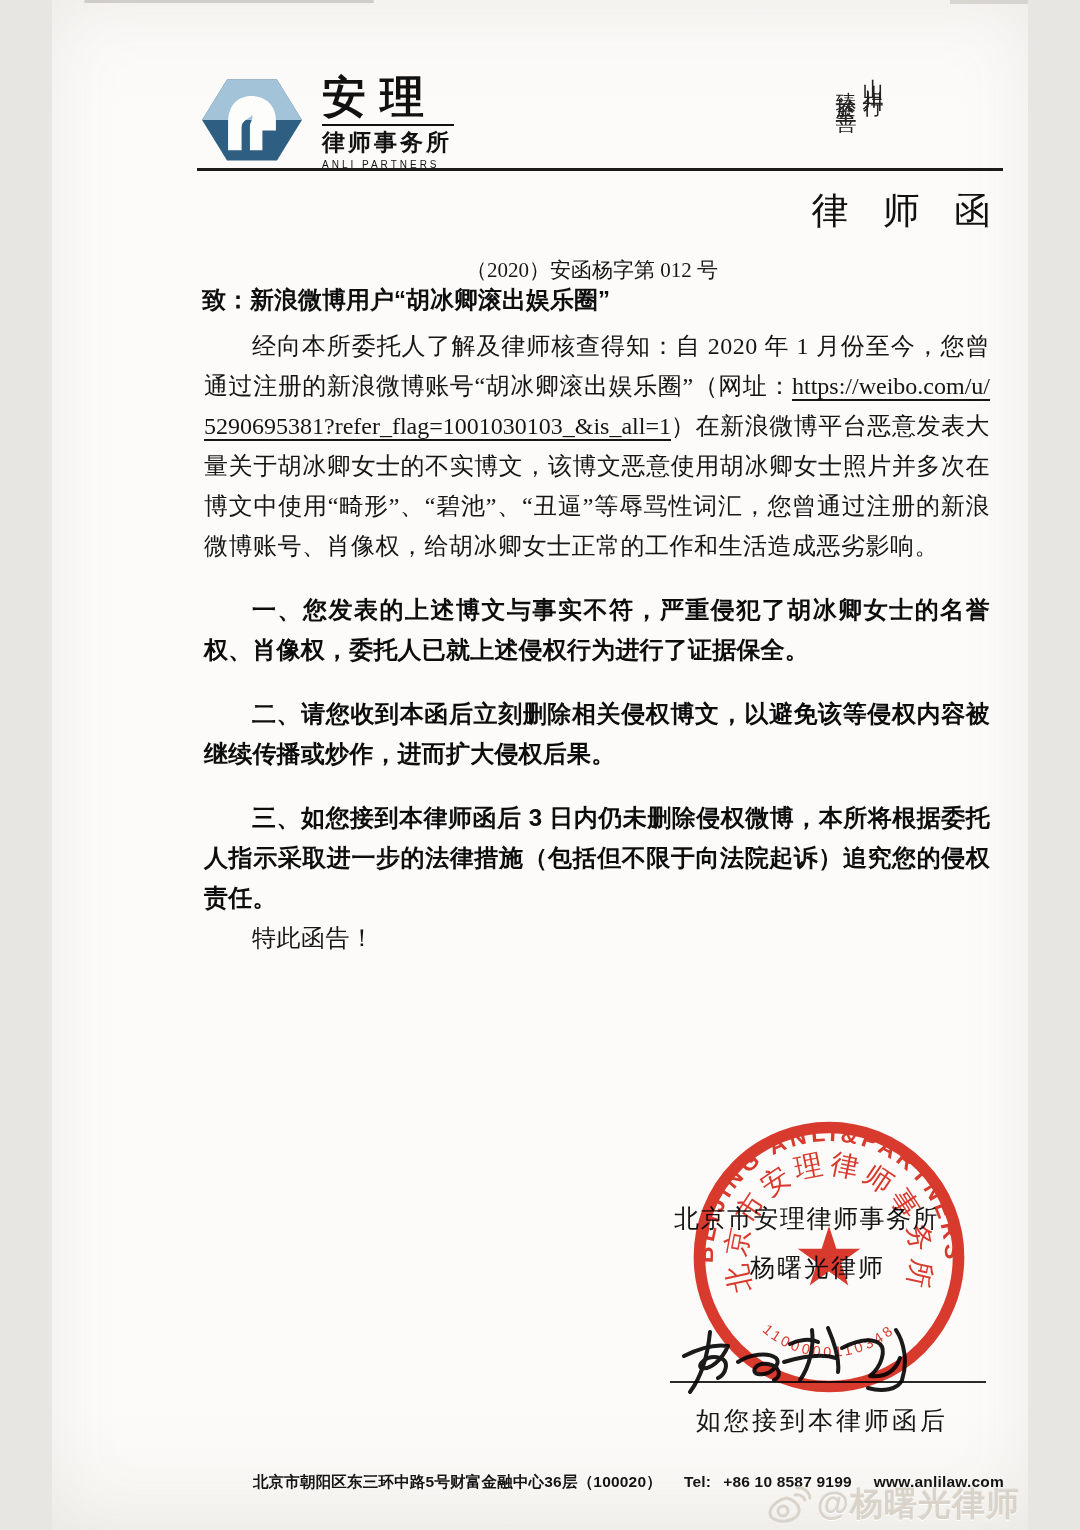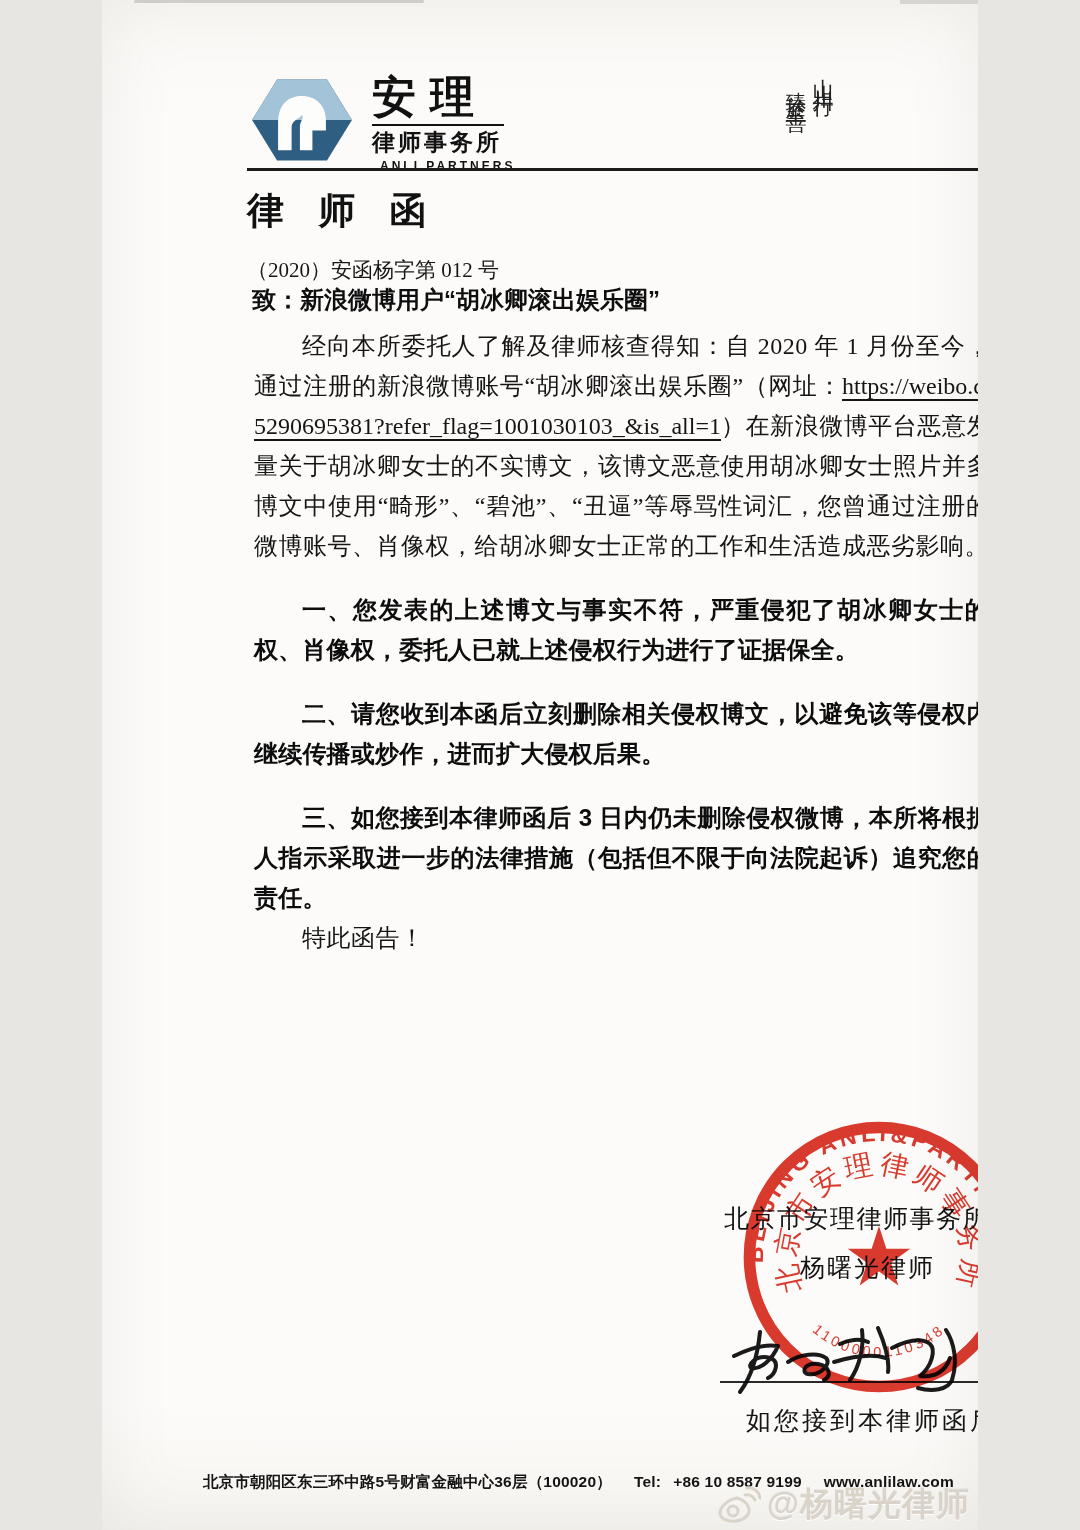--- a/index.html
+++ b/index.html
@@ -1,46 +1,46 @@
 <!DOCTYPE html>
 <html><head>
 <meta charset="utf-8">
 <style>
   html,body{margin:0;padding:0;background:#e8e6e2;}
   .paper{
-    position:relative;width:876px;height:1530px;margin:0 auto;
+    position:relative;width:976px;height:1530px;margin:0 auto;
     background:linear-gradient(180deg,#faf9f6 0%,#fcfbf9 8%,#fcfbf9 92%,#f7f5f1 100%);
     box-shadow:inset 0 0 70px rgba(110,105,95,.10);
     overflow:hidden;
     font-family:"Liberation Serif","DejaVu Serif",serif;
     color:#1c1c1c;
   }
   
   .scan-mark-tl{position:absolute;left:32px;top:0;width:290px;height:3px;background:#bdbab5;opacity:.65;border-radius:2px;}
   .scan-mark-tr{position:absolute;right:0;top:0;width:78px;height:4px;background:#c6c3be;opacity:.6;}
 
   
   .logo-wrap{position:absolute;left:148px;top:72px;display:flex;align-items:flex-start;}
   .logo-hex{width:104px;height:96px;}
   .logo-text{margin-left:18px;padding-top:2px;}
   .logo-brand{font-family:"Liberation Sans","DejaVu Sans",sans-serif;font-weight:bold;font-size:44px;letter-spacing:14px;line-height:1.05;color:#111;}
   .logo-divider{width:132px;height:2px;background:#111;margin:4px 0 3px 0;}
   .logo-sub{font-family:"Liberation Sans","DejaVu Sans",sans-serif;font-weight:bold;font-size:23px;letter-spacing:3px;color:#111;line-height:1.15;}
-  .logo-en{font-family:"Liberation Sans","DejaVu Sans",sans-serif;font-weight:bold;font-size:12px;letter-spacing:3px;color:#111;margin-top:3px;margin-left:8px;}
+  .logo-en{font-family:"Liberation Sans","DejaVu Sans",sans-serif;font-weight:normal;font-size:10px;letter-spacing:3px;color:#111;margin-top:3px;}
 
   .motto{position:absolute;right:142px;top:62px;writing-mode:vertical-rl;font-size:21px;line-height:27px;letter-spacing:6px;color:#222;font-family:"Liberation Serif","DejaVu Serif",serif;}
   .motto span{display:block;}
   .motto .col2{position:relative;top:13px;}
 
   .head-rule{position:absolute;left:145px;top:168px;width:806px;height:2.5px;background:#1b1b1b;}
 
   
-  .title{position:absolute;left:145px;top:186px;width:806px;text-align:left;
-    font-family:"Liberation Sans","DejaVu Sans",sans-serif;font-weight:bold;font-size:37px;letter-spacing:12px;color:#111;}
-  .refno{position:absolute;left:145px;top:256px;width:790px;text-align:left;font-size:21px;color:#161616;}
+  .title{position:absolute;left:145px;top:186px;width:806px;text-align:right;
+    font-family:"Liberation Sans","DejaVu Sans",sans-serif;font-weight:normal;font-size:37px;letter-spacing:12px;color:#111;}
+  .refno{position:absolute;left:145px;top:256px;width:790px;text-align:center;font-size:21px;color:#161616;}
   .addressee{position:absolute;left:150px;top:284px;width:800px;
     font-family:"Liberation Sans","DejaVu Sans",sans-serif;font-weight:bold;font-size:24px;color:#0e0e0e;}
 
   
   .body-text{position:absolute;left:152px;top:326px;width:786px;font-size:24px;line-height:40px;text-align:justify;color:#151515;letter-spacing:.5px;}
   .body-text p{margin:0;text-indent:2em;word-break:break-all;}
   .body-text p.bold{font-family:"Liberation Sans","DejaVu Sans",sans-serif;font-weight:bold;letter-spacing:.2px;color:#0d0d0d;margin-top:24px;}
   .url{text-decoration:underline;text-decoration-thickness:1.5px;text-underline-offset:5px;letter-spacing:0;}
 
   

